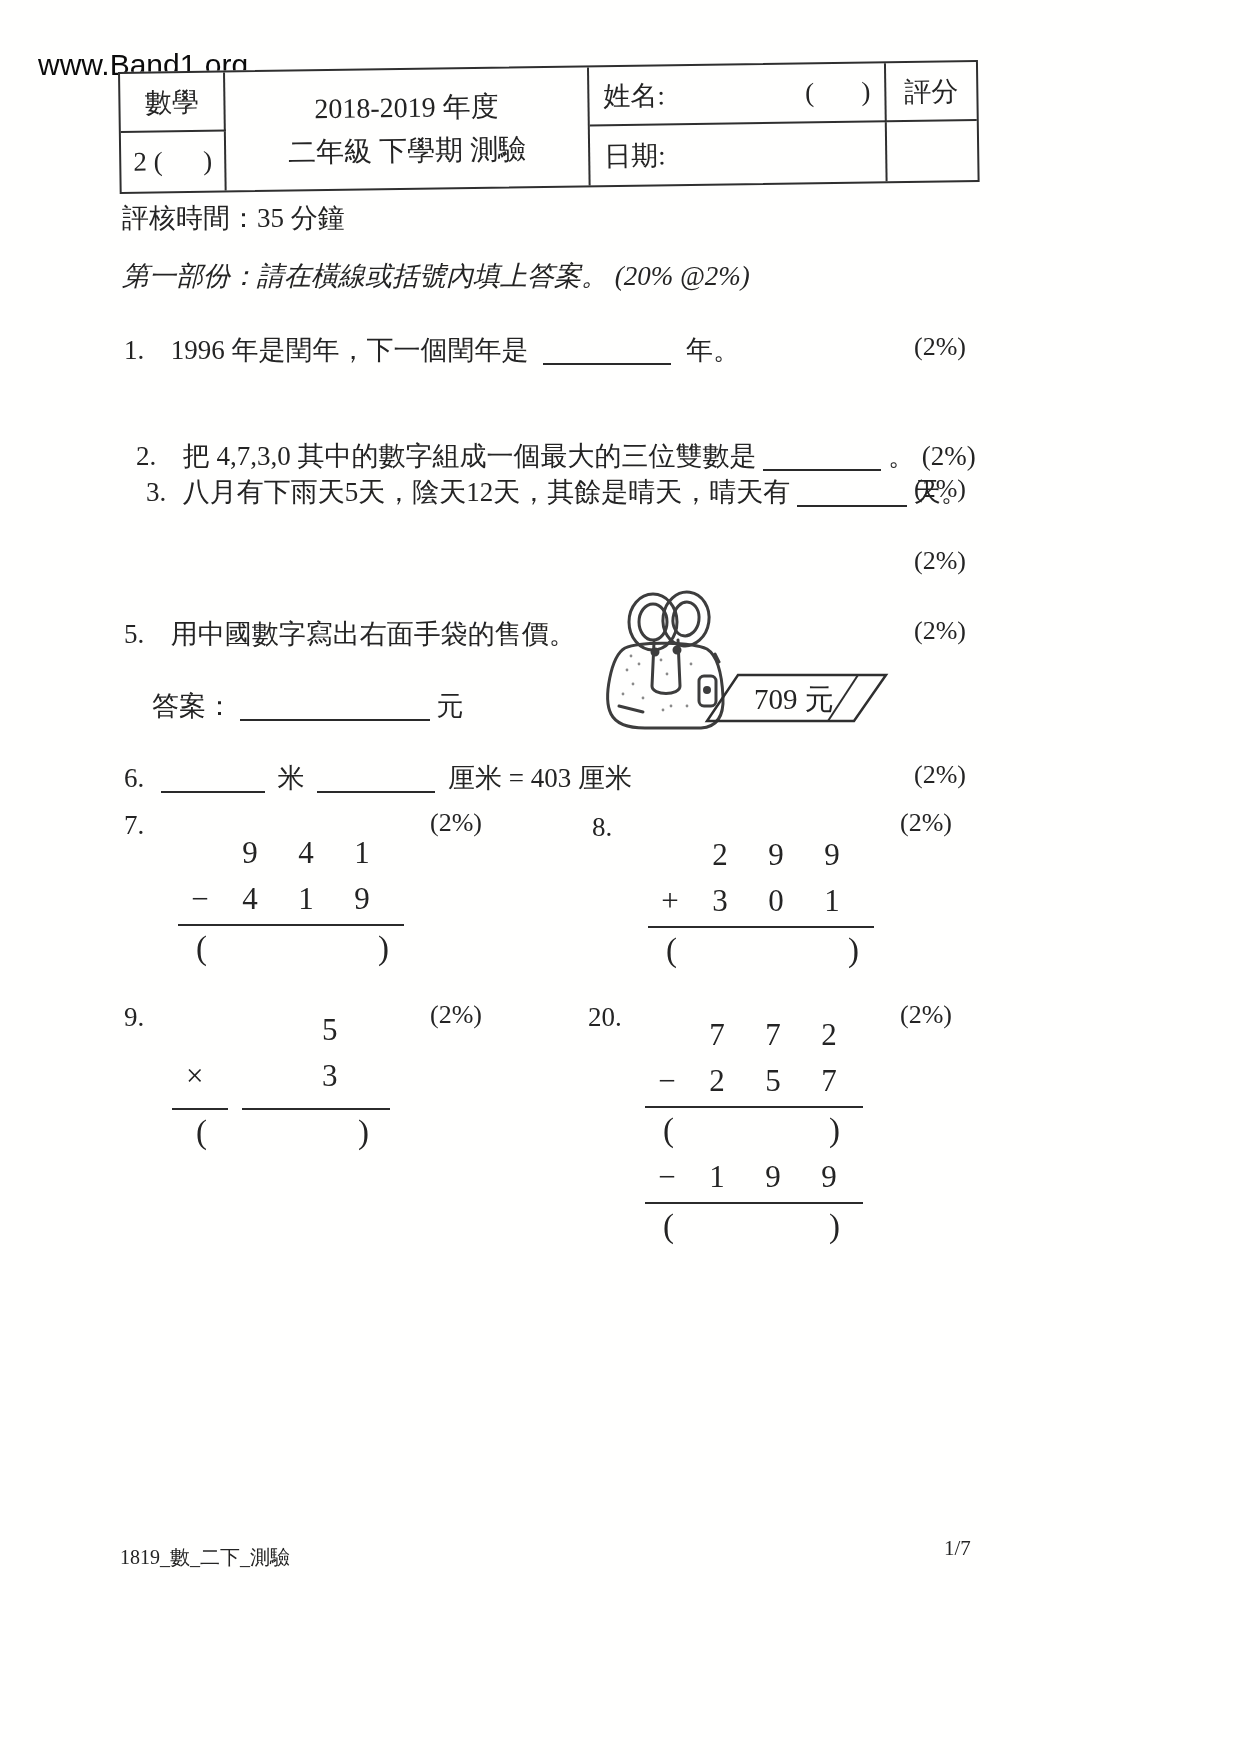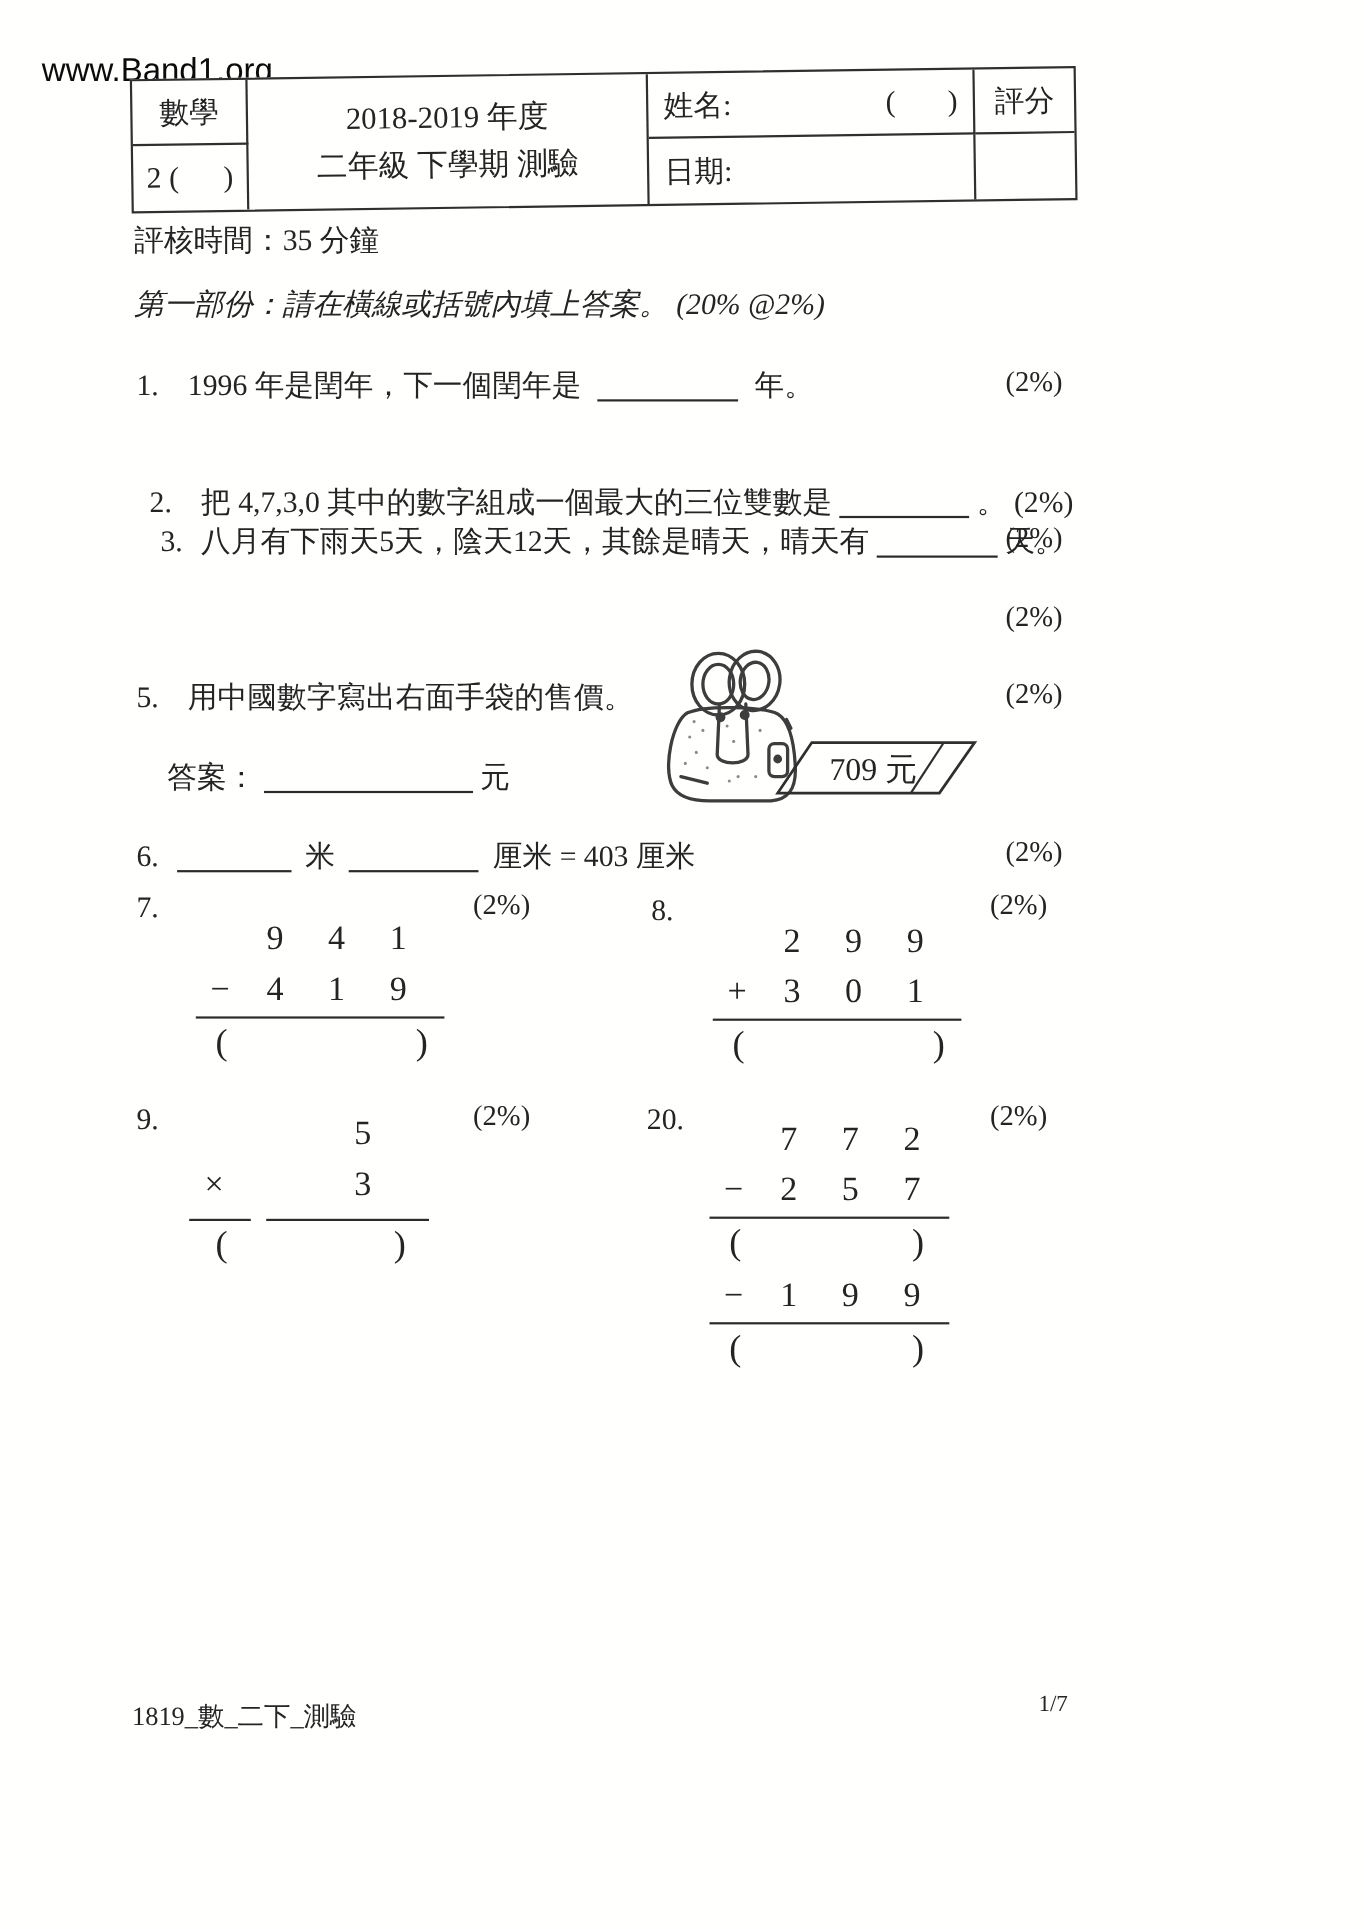--- a/index.html
+++ b/index.html
@@ -40,21 +40,21 @@
   .cp-line { border-top:2.5px solid #2b2b2b; height:0; margin-top:2px; }
   .cp-res { position:relative; height:46px; font-size:33px; }
   .cp-res .po { position:absolute; left:18px; top:4px; }
   .cp-res .pc { position:absolute; top:4px; }
   .cp9-row { position:relative; height:46px; }
   .cp9-row .op { position:absolute; left:14px; }
   .cp9-row .dg { position:absolute; left:150px; }
   .cp9-lines { display:flex; gap:14px; margin-top:4px; }
   .cp9-lines span { border-top:2.5px solid #2b2b2b; height:0; display:block; }
   .svgwrap { position:absolute; }
-  .footer { position:absolute; font-size:24px; white-space:nowrap; }
+  .footer { position:absolute; font-size:20px; white-space:nowrap; }
 </style>
 </head>
 <body>
 
 <div class="page">
 
   <div class="site">www.Band1.org</div>
 
   <div class="hdr">
     <div class="cell-subject">

